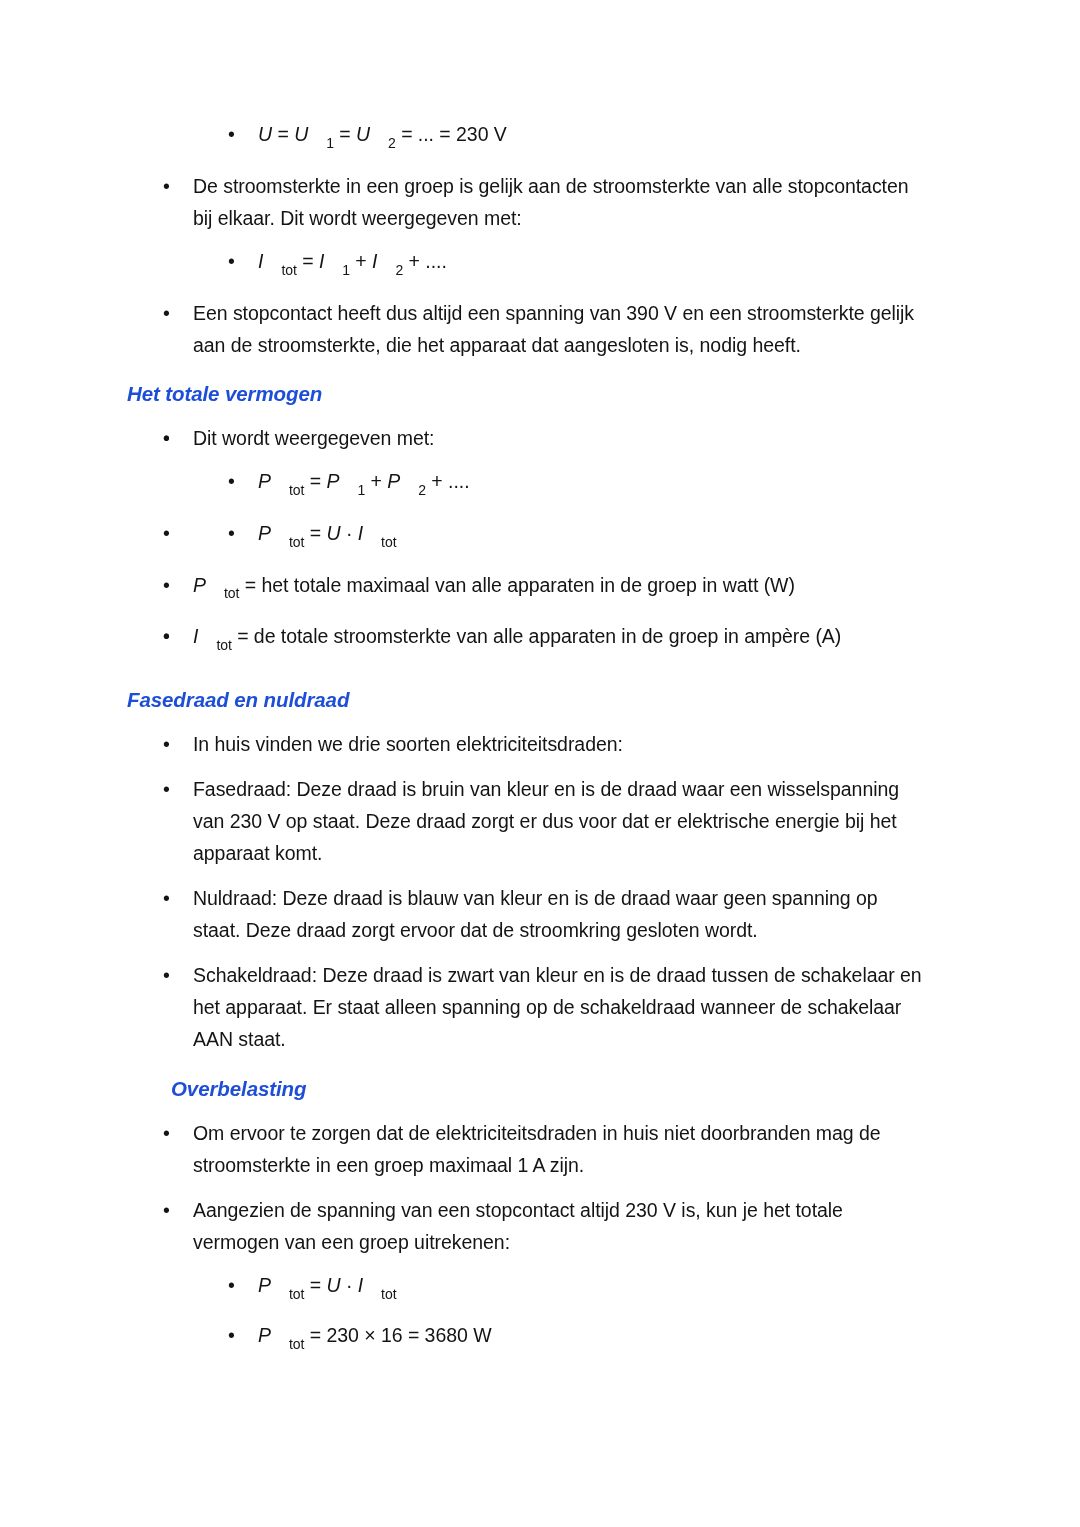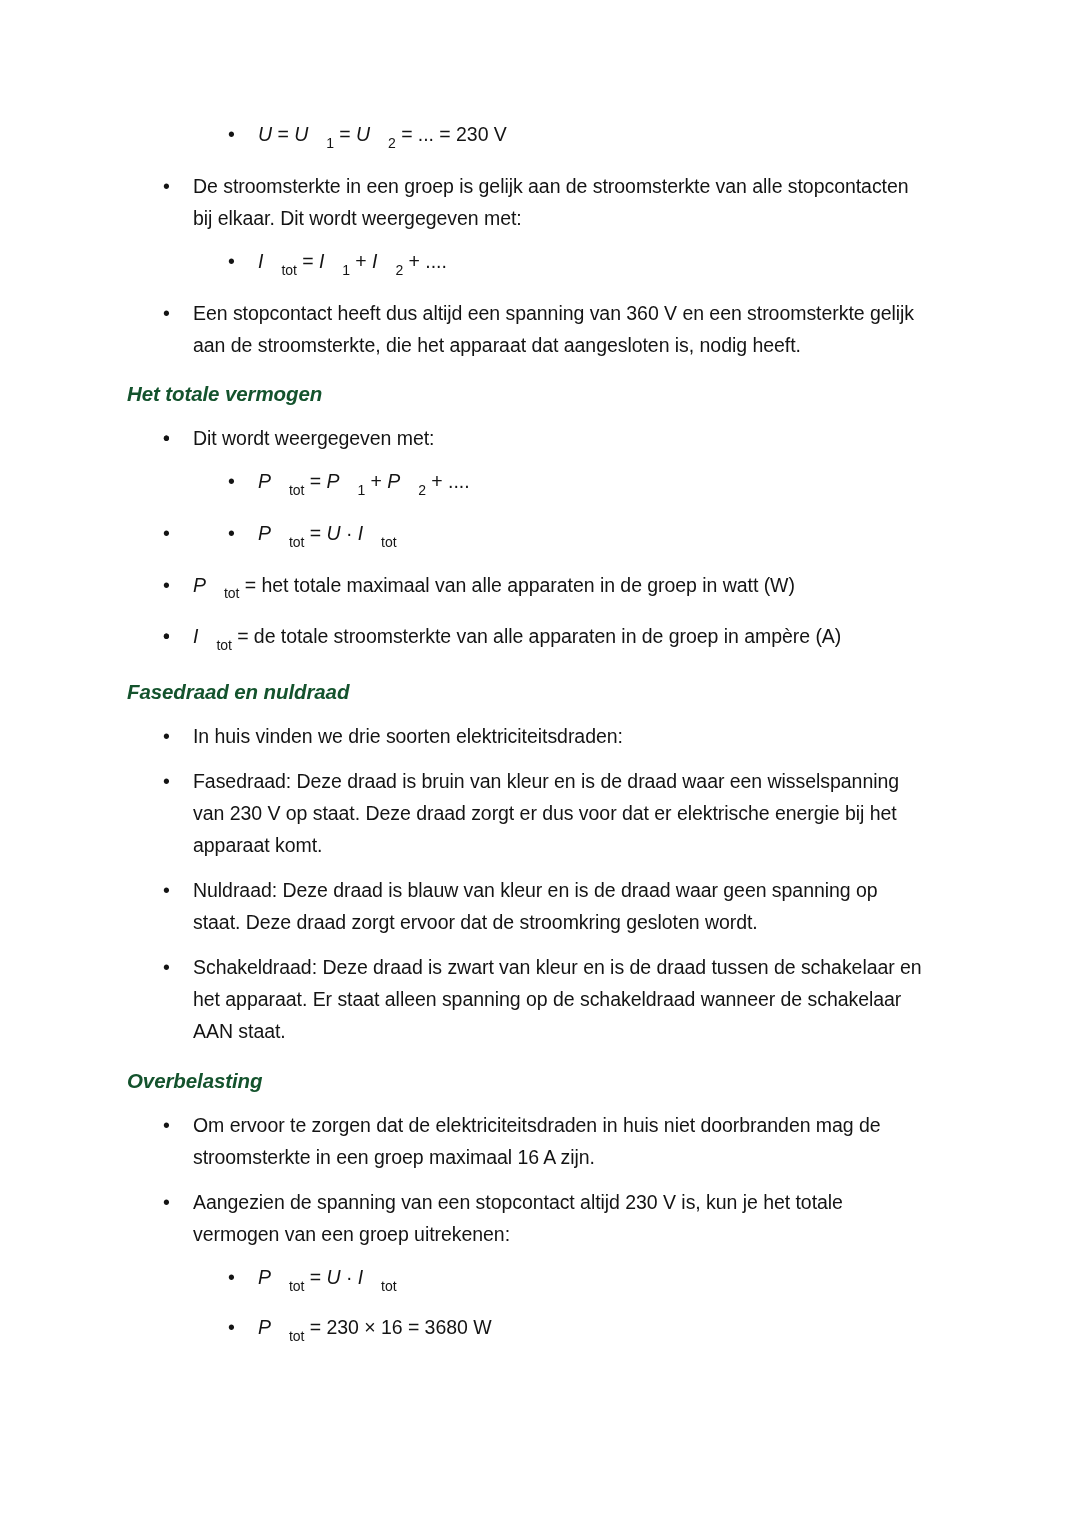--- a/index.html
+++ b/index.html
@@ -29,25 +29,25 @@
 
   
   .heading {
     font-weight: bold;
     font-style: italic;
     font-size: 20.5px;
     line-height: 30px;
     letter-spacing: -0.1px;
     margin: 0;
     padding: 0;
-    color: #14532d;
+    color: #1d4ed8;
   }
   .heading.h-vermogen { margin-top: 18px; }
-  .heading.h-fase     { margin-top: 18px; }
-  .heading.h-over     { margin-top: 19px; }
+  .heading.h-fase     { margin-top: 26px; }
+  .heading.h-over     { margin-top: 19px; margin-left: 44px; }
 
   
   .row {
     position: relative;
     display: block;
     font-size: 19.5px;
     line-height: 32px;
     letter-spacing: -0.05px;
   }
   
@@ -99,34 +99,34 @@
   .op { font-style: normal; }
 </style>
 </head>
 <body>
 
 <div class="page">
   <div class="content">
       <div class="row lvl2 tight"><span class="bullet">•</span><span class="fml"><span class="var">U</span><span class="op"> = </span><span class="var">U</span><span class="sub num">1</span><span class="op"> = </span><span class="var">U</span><span class="sub num">2</span><span class="op"> = ... = 230 V</span></span></div>
       <div class="row lvl1"><span class="bullet">•</span><span>De stroomsterkte in een groep is gelijk aan de stroomsterkte van alle stopcontacten bij elkaar. Dit wordt weergegeven met:</span></div>
       <div class="row lvl2 tight"><span class="bullet">•</span><span class="fml"><span class="var">I</span><span class="sub">tot</span><span class="op"> = </span><span class="var">I</span><span class="sub num">1</span><span class="op"> + </span><span class="var">I</span><span class="sub num">2</span><span class="op"> + ....</span></span></div>
-      <div class="row lvl1"><span class="bullet">•</span><span>Een stopcontact heeft dus altijd een spanning van 360 V en een stroomsterkte gelijk aan de stroomsterkte, die het apparaat dat aangesloten is, nodig heeft.</span></div>
+      <div class="row lvl1"><span class="bullet">•</span><span>Een stopcontact heeft dus altijd een spanning van 390 V en een stroomsterkte gelijk aan de stroomsterkte, die het apparaat dat aangesloten is, nodig heeft.</span></div>
       <div class="heading h-vermogen">Het totale vermogen</div>
       <div class="row lvl1"><span class="bullet">•</span></div>
       <div class="row lvl1"><span class="bullet">•</span><span>Dit wordt weergegeven met:</span></div>
       <div class="row lvl2 tight"><span class="bullet">•</span><span class="fml"><span class="var">P</span><span class="sub">tot</span><span class="op"> = </span><span class="var">P</span><span class="sub num">1</span><span class="op"> + </span><span class="var">P</span><span class="sub num">2</span><span class="op"> + ....</span></span></div>
       <div class="row lvl1"><span class="bullet">•</span></div>
       <div class="row lvl2 tight"><span class="bullet">•</span><span class="fml"><span class="var">P</span><span class="sub">tot</span><span class="op"> = </span><span class="var">U</span><span class="op"> · </span><span class="var">I</span><span class="sub">tot</span></span></div>
       <div class="row lvl1"><span class="bullet">•</span><span><span class="var" style="font-size: 19.5px;">P</span><span class="sub">tot</span><span> = het totale maximaal van alle apparaten in de groep in watt (W)</span></span></div>
       <div class="row lvl1"><span class="bullet">•</span></div>
       <div class="row lvl1"><span class="bullet">•</span><span><span class="var" style="font-size: 19.5px;">I</span><span class="sub">tot</span><span> = de totale stroomsterkte van alle apparaten in de groep in ampère (A)</span></span></div>
       <div class="heading h-fase">Fasedraad en nuldraad</div>
       <div class="row lvl1"><span class="bullet">•</span><span>In huis vinden we drie soorten elektriciteitsdraden:</span></div>
       <div class="row lvl1"><span class="bullet">•</span><span><span class="b">Fasedraad:</span><span> Deze draad is bruin van kleur en is de draad waar een wisselspanning van 230 V op staat. Deze draad zorgt er dus voor dat er elektrische energie bij het apparaat komt.</span></span></div>
       <div class="row lvl1"><span class="bullet">•</span><span><span class="b">Nuldraad:</span><span> Deze draad is blauw van kleur en is de draad waar geen spanning op staat. Deze draad zorgt ervoor dat de stroomkring gesloten wordt.</span></span></div>
       <div class="row lvl1"><span class="bullet">•</span><span><span class="b">Schakeldraad:</span><span> Deze draad is zwart van kleur en is de draad tussen de schakelaar en het apparaat. Er staat alleen spanning op de schakeldraad wanneer de schakelaar AAN staat.</span></span></div>
       <div class="heading h-over">Overbelasting</div>
-      <div class="row lvl1"><span class="bullet">•</span><span>Om ervoor te zorgen dat de elektriciteitsdraden in huis niet doorbranden mag de stroomsterkte in een groep maximaal 16 A zijn.</span></div>
+      <div class="row lvl1"><span class="bullet">•</span><span>Om ervoor te zorgen dat de elektriciteitsdraden in huis niet doorbranden mag de stroomsterkte in een groep maximaal 1 A zijn.</span></div>
       <div class="row lvl1"><span class="bullet">•</span><span>Aangezien de spanning van een stopcontact altijd 230 V is, kun je het totale vermogen van een groep uitrekenen:</span></div>
       <div class="row lvl2 tight"><span class="bullet">•</span><span class="fml"><span class="var">P</span><span class="sub">tot</span><span class="op"> = </span><span class="var">U</span><span class="op"> · </span><span class="var">I</span><span class="sub">tot</span></span></div>
       <div class="row lvl2 tight"><span class="bullet">•</span><span class="fml"><span class="var">P</span><span class="sub">tot</span><span class="op"> = 230 × 16 = 3680 W</span></span></div>
     </div>
 </div>
 
 </body></html>

